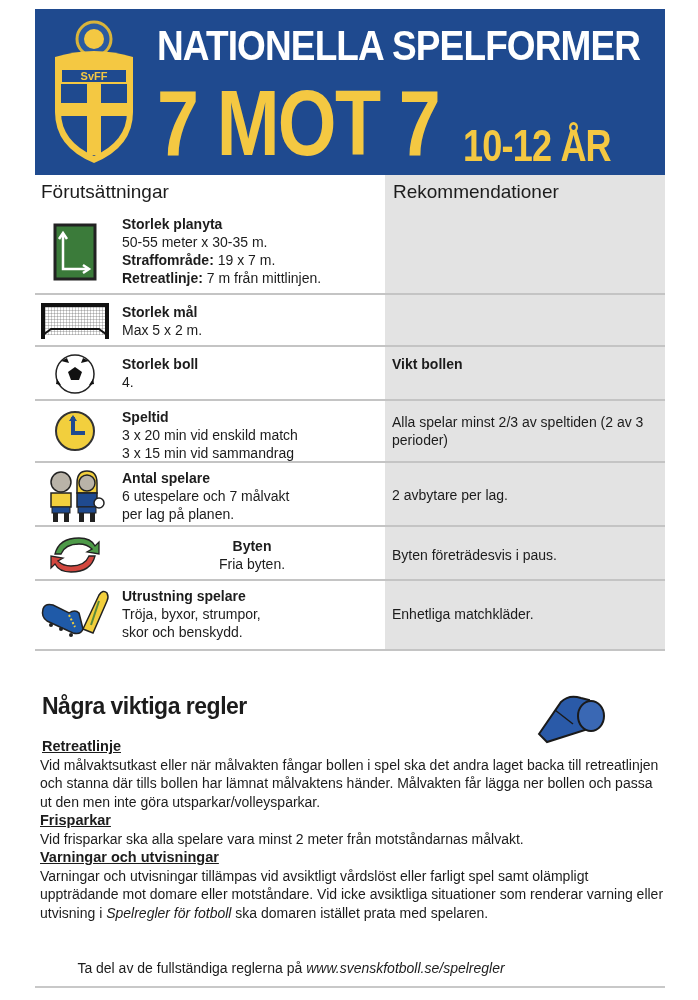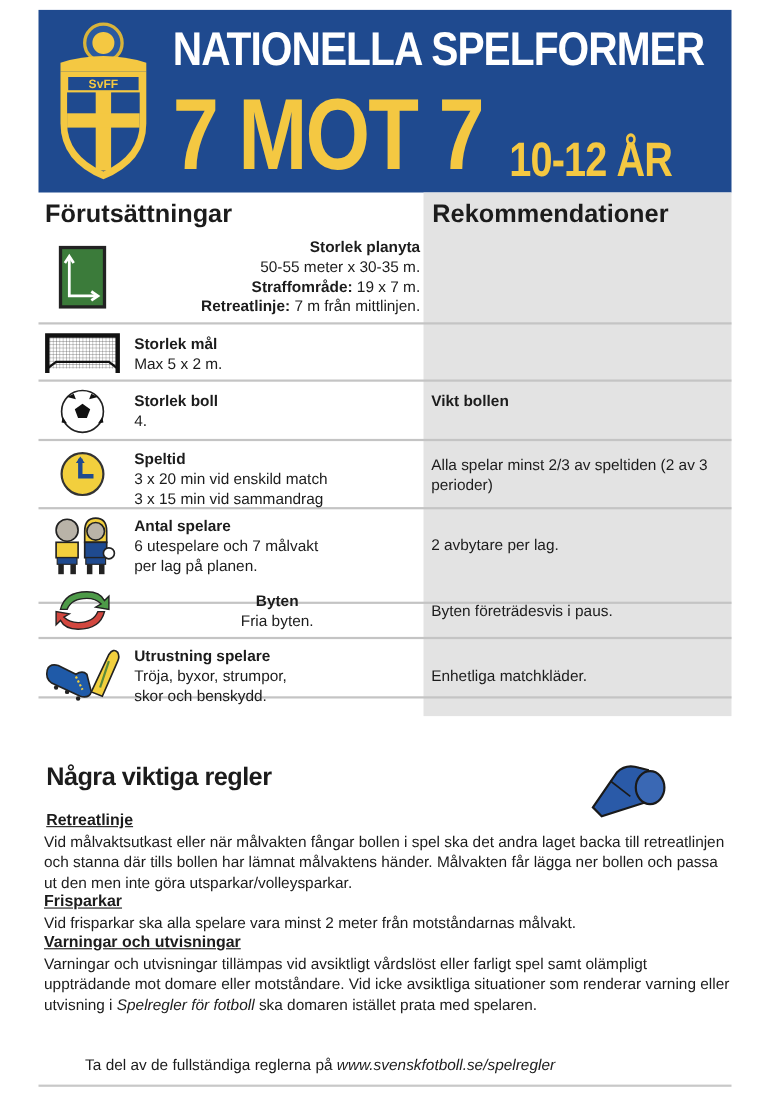--- a/index.html
+++ b/index.html
@@ -28,21 +28,21 @@
       position: absolute; left: 428px; top: 115px;
       font-family: "Liberation Sans", sans-serif; font-weight: 700;
       font-size: 44px; line-height: 44px; color: #f4c842; letter-spacing: -1px;
       transform: scaleX(0.82); transform-origin: left top; white-space: nowrap;
     }
 
     
     .table { position: absolute; left: 35px; top: 175px; width: 630px; }
     .rec-bg { position: absolute; left: 350px; top: 0; width: 280px; height: 476px; background: #e3e3e3; }
     .col-head {
-      position: absolute; top: 6px; font-size: 23px; font-weight: 700; color: #1c1c1c; text-align: right;
+      position: absolute; top: 6px; font-size: 19px; font-weight: 400; color: #1c1c1c; text-align: right;
     }
     .col-head.left { left: 6px; }
     .col-head.right { left: 358px; }
     .row { position: absolute; left: 0; width: 630px; border-bottom: 2px solid #c4c4c4; }
     .row .icon { position: absolute; left: 4px; width: 72px; }
     .row .cell-left { position: absolute; left: 87px; width: 260px; font-size: 14px; line-height: 18px; }
     .row .cell-right { position: absolute; left: 357px; width: 268px; font-size: 14px; line-height: 18px; }
     .b { font-weight: 700; }
 
     
@@ -74,21 +74,21 @@
   <div class="title-line1">NATIONELLA SPELFORMER</div>
   <div class="title-line2">7 MOT 7</div>
   <div class="title-age">10-12 ÅR</div>
 </div>
 
 <div class="table">
   <div class="rec-bg"></div>
   <div class="col-head left">Förutsättningar</div>
   <div class="col-head right">Rekommendationer</div>
 
-  <div class="row" style="top:38px;height:82px;text-align:right;">
+  <div class="row" style="top:38px;height:82px;">
     <svg class="icon" style="top:10px;height:58px;" viewBox="0 0 72 58">
       <rect x="16" y="2" width="40" height="54" fill="#3b7b3a" stroke="#222" stroke-width="3"></rect>
       <path d="M24 12 L24 46 L48 46" fill="none" stroke="#fff" stroke-width="2.5"></path>
       <path d="M20 16 L24 10 L28 16" fill="none" stroke="#fff" stroke-width="2.5"></path>
       <path d="M44 42 L50 46 L44 50" fill="none" stroke="#fff" stroke-width="2.5"></path>
     </svg>
     <div class="cell-left" style="top:2px;">
       <div class="b">Storlek planyta</div>
       <div>50-55 meter x 30-35 m.</div>
       <div><span class="b">Straffområde:</span><span> 19 x 7 m.</span></div>
@@ -138,21 +138,21 @@
       <path d="M30 12 L34 6 L38 12 Z" fill="#1f4a8f"></path>
     </svg>
     <div class="cell-left" style="top:7px;">
       <div class="b">Speltid</div>
       <div>3 x 20 min vid enskild match</div>
       <div>3 x 15 min vid sammandrag</div>
     </div>
     <div class="cell-right" style="top:12px;">Alla spelar minst 2/3 av speltiden (2 av 3 perioder)</div>
   </div>
 
-  <div class="row" style="top:288px;height:86px;">
+  <div class="row" style="top:288px;height:64px;">
     <svg class="icon" style="top:6px;height:54px;" viewBox="0 0 72 54">
       <circle cx="22" cy="13" r="10" fill="#b9b3a8" stroke="#222" stroke-width="1.5"></circle>
       <rect x="12" y="24" width="20" height="14" fill="#f2cf3d" stroke="#222" stroke-width="1.5"></rect>
       <rect x="13" y="38" width="18" height="6" fill="#1f4a8f" stroke="#222" stroke-width="1"></rect>
       <rect x="14" y="44" width="5" height="9" fill="#222"></rect>
         <rect x="25" y="44" width="5" height="9" fill="#222"></rect>
       <path d="M38 14 Q38 2 48 2 Q58 2 58 14 L58 24 L38 24 Z" fill="#f2cf3d" stroke="#222" stroke-width="1.5"></path>
       <circle cx="48" cy="14" r="8" fill="#b9b3a8" stroke="#222" stroke-width="1.5"></circle>
       <rect x="38" y="24" width="20" height="14" fill="#1f4a8f" stroke="#222" stroke-width="1.5"></rect>
       <rect x="39" y="38" width="18" height="6" fill="#1f4a8f" stroke="#222" stroke-width="1"></rect>
@@ -173,21 +173,21 @@
       <path d="M16 20 Q20 4 40 4 Q52 4 56 12 L60 8 L60 20 L48 18 L53 15 Q48 10 40 10 Q26 10 22 20 Z" fill="#4d9a48" stroke="#222" stroke-width="1.3"></path>
       <path d="M56 22 Q52 38 32 38 Q20 38 16 30 L12 34 L12 22 L24 24 L19 27 Q24 32 32 32 Q46 32 50 22 Z" fill="#d2473f" stroke="#222" stroke-width="1.3"></path>
     </svg>
     <div class="cell-left" style="top:8px;text-align:center;">
       <div class="b">Byten</div>
       <div>Fria byten.</div>
     </div>
     <div class="cell-right" style="top:17px;">Byten företrädesvis i paus.</div>
   </div>
 
-  <div class="row" style="top:406px;height:54px;">
+  <div class="row" style="top:406px;height:70px;">
     <svg class="icon" style="top:8px;height:52px;" viewBox="0 0 72 52">
       <path d="M44 40 L60 6 Q64 0 68 4 Q70 8 68 12 L54 44 Z" fill="#f2cf3d" stroke="#222" stroke-width="1.5"></path>
       <path d="M60 12 L52 36" stroke="#5a8a3a" stroke-width="2"></path>
       <path d="M4 20 Q6 14 14 16 L30 24 Q36 20 40 24 L44 40 Q42 46 34 44 L8 32 Q2 28 4 20 Z" fill="#1f5aa8" stroke="#222" stroke-width="1.5"></path>
       <path d="M30 26 L36 38" stroke="#f2cf3d" stroke-width="2" stroke-dasharray="2 2"></path>
       <circle cx="12" cy="36" r="2" fill="#222"></circle>
         <circle cx="22" cy="40" r="2" fill="#222"></circle>
         <circle cx="32" cy="46" r="2" fill="#222"></circle>
     </svg>
     <div class="cell-left" style="top:6px;">

